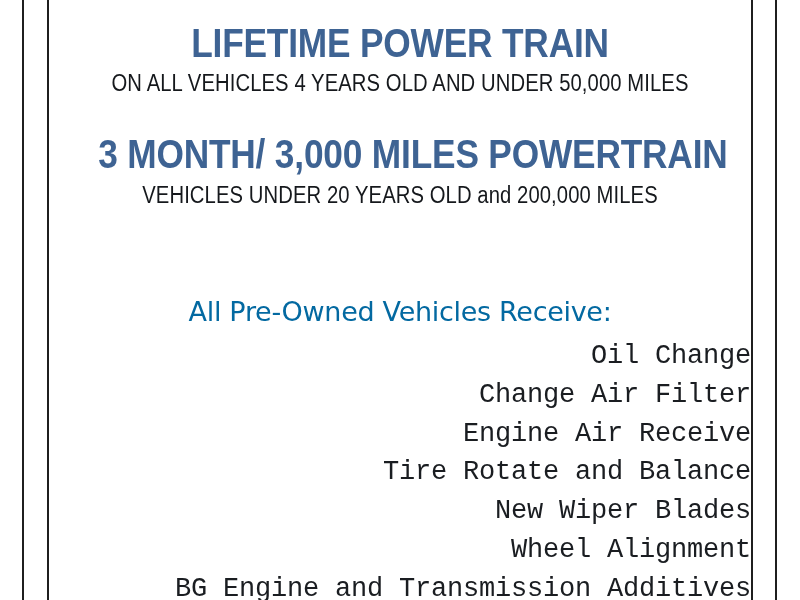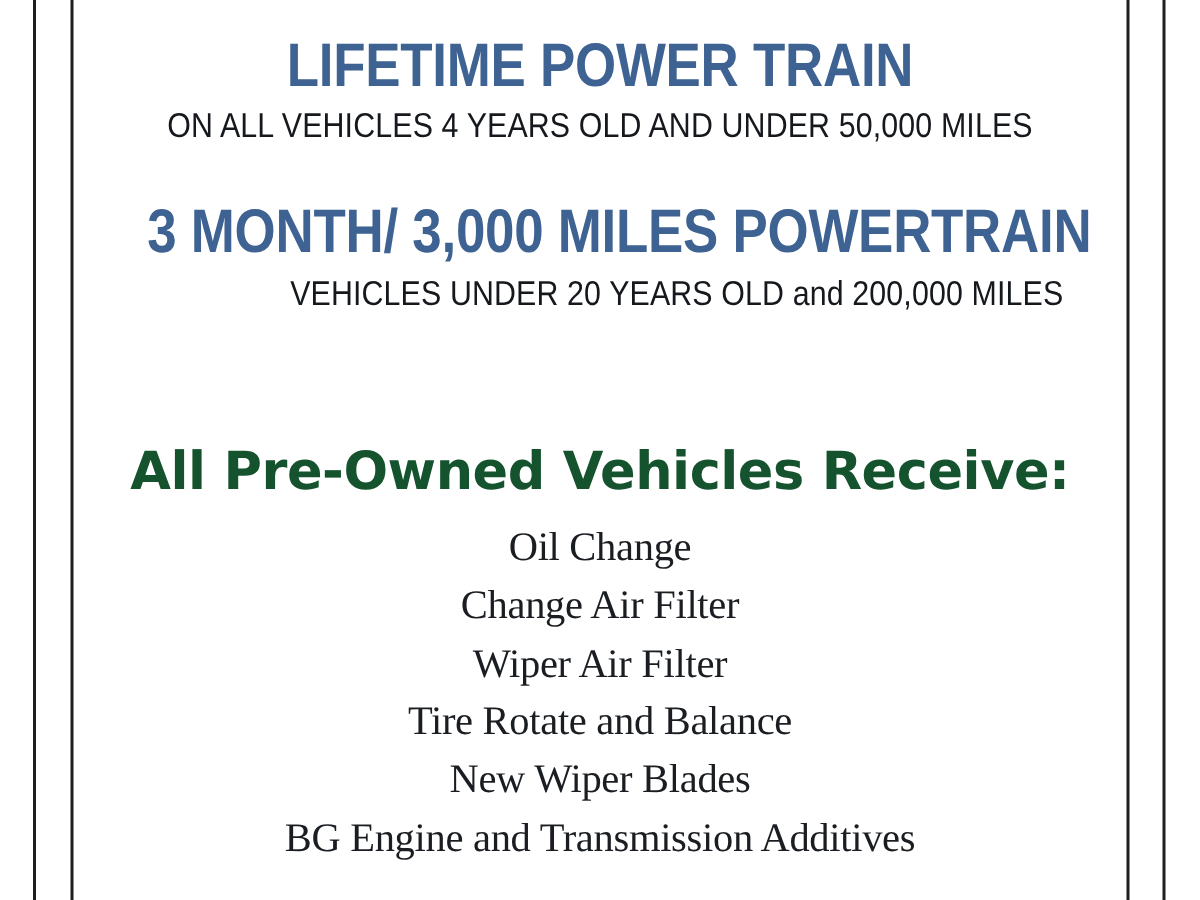--- a/index.html
+++ b/index.html
@@ -44,21 +44,21 @@
     box-sizing: border-box;
     text-align: center;
   }
 
   
   .warranty-block {
     width: 100%;
     text-align: center;
   }
   .block-one { padding-top: 22px; }
-  .block-two { padding-top: 36px; text-align: right; }
+  .block-two { padding-top: 36px; }
 
   .headline {
     margin: 0;
     color: #3e6393;
     font-family: "Liberation Sans Narrow", "Liberation Sans", sans-serif;
     font-weight: bold;
     font-size: 41px;
     line-height: 1.06;
     letter-spacing: -0.2px;
     transform: scaleX(0.86);
@@ -83,43 +83,44 @@
   .services {
     position: absolute;
     left: 0;
     top: 298px;
     width: 100%;
     text-align: center;
   }
 
   .services-title {
     margin: 0;
-    color: #14532d;
+    color: #0369a1;
     font-family: "DejaVu Sans", sans-serif;
-    font-weight: bold;
-    font-size: 35px;
+    font-weight: normal;
+    font-size: 27px;
     line-height: 1.0;
     letter-spacing: -0.3px;
     white-space: nowrap;
   }
 
   .services-list {
     list-style: none;
     margin: 0;
     padding: 0;
   }
   .services-list li {
     margin: 0;
     color: #1a1d21;
-    font-family: Liberation Serif, serif;
+    font-family: Liberation Mono, monospace;
     font-weight: normal;
     font-size: 27px;
     line-height: 38.8px;
     letter-spacing: -0.2px;
     white-space: nowrap;
+    text-align: right;
   }
   .services-list li:first-child { margin-top: 12px; }
 </style>
 </head>
 <body>
 
 <div class="flyer">
 
   <div class="rule rule-left-outer"></div>
   <div class="rule rule-left-inner"></div>
@@ -136,21 +137,22 @@
     <div class="warranty-block block-two">
       <h1 class="headline">3 MONTH/ 3,000 MILES POWERTRAIN</h1>
       <p class="subhead">VEHICLES UNDER 20 YEARS OLD and 200,000 MILES</p>
     </div>
 
     <div class="services">
       <h2 class="services-title">All Pre-Owned Vehicles Receive:</h2>
       <ul class="services-list" id="services-list">
           <li>Oil Change</li>
           <li>Change Air Filter</li>
-          <li>Wiper Air Filter</li>
+          <li>Engine Air Receive</li>
           <li>Tire Rotate and Balance</li>
           <li>New Wiper Blades</li>
+          <li>Wheel Alignment</li>
           <li>BG Engine and Transmission Additives</li>
         </ul>
     </div>
 
   </div>
 </div>
 
 </body></html>

